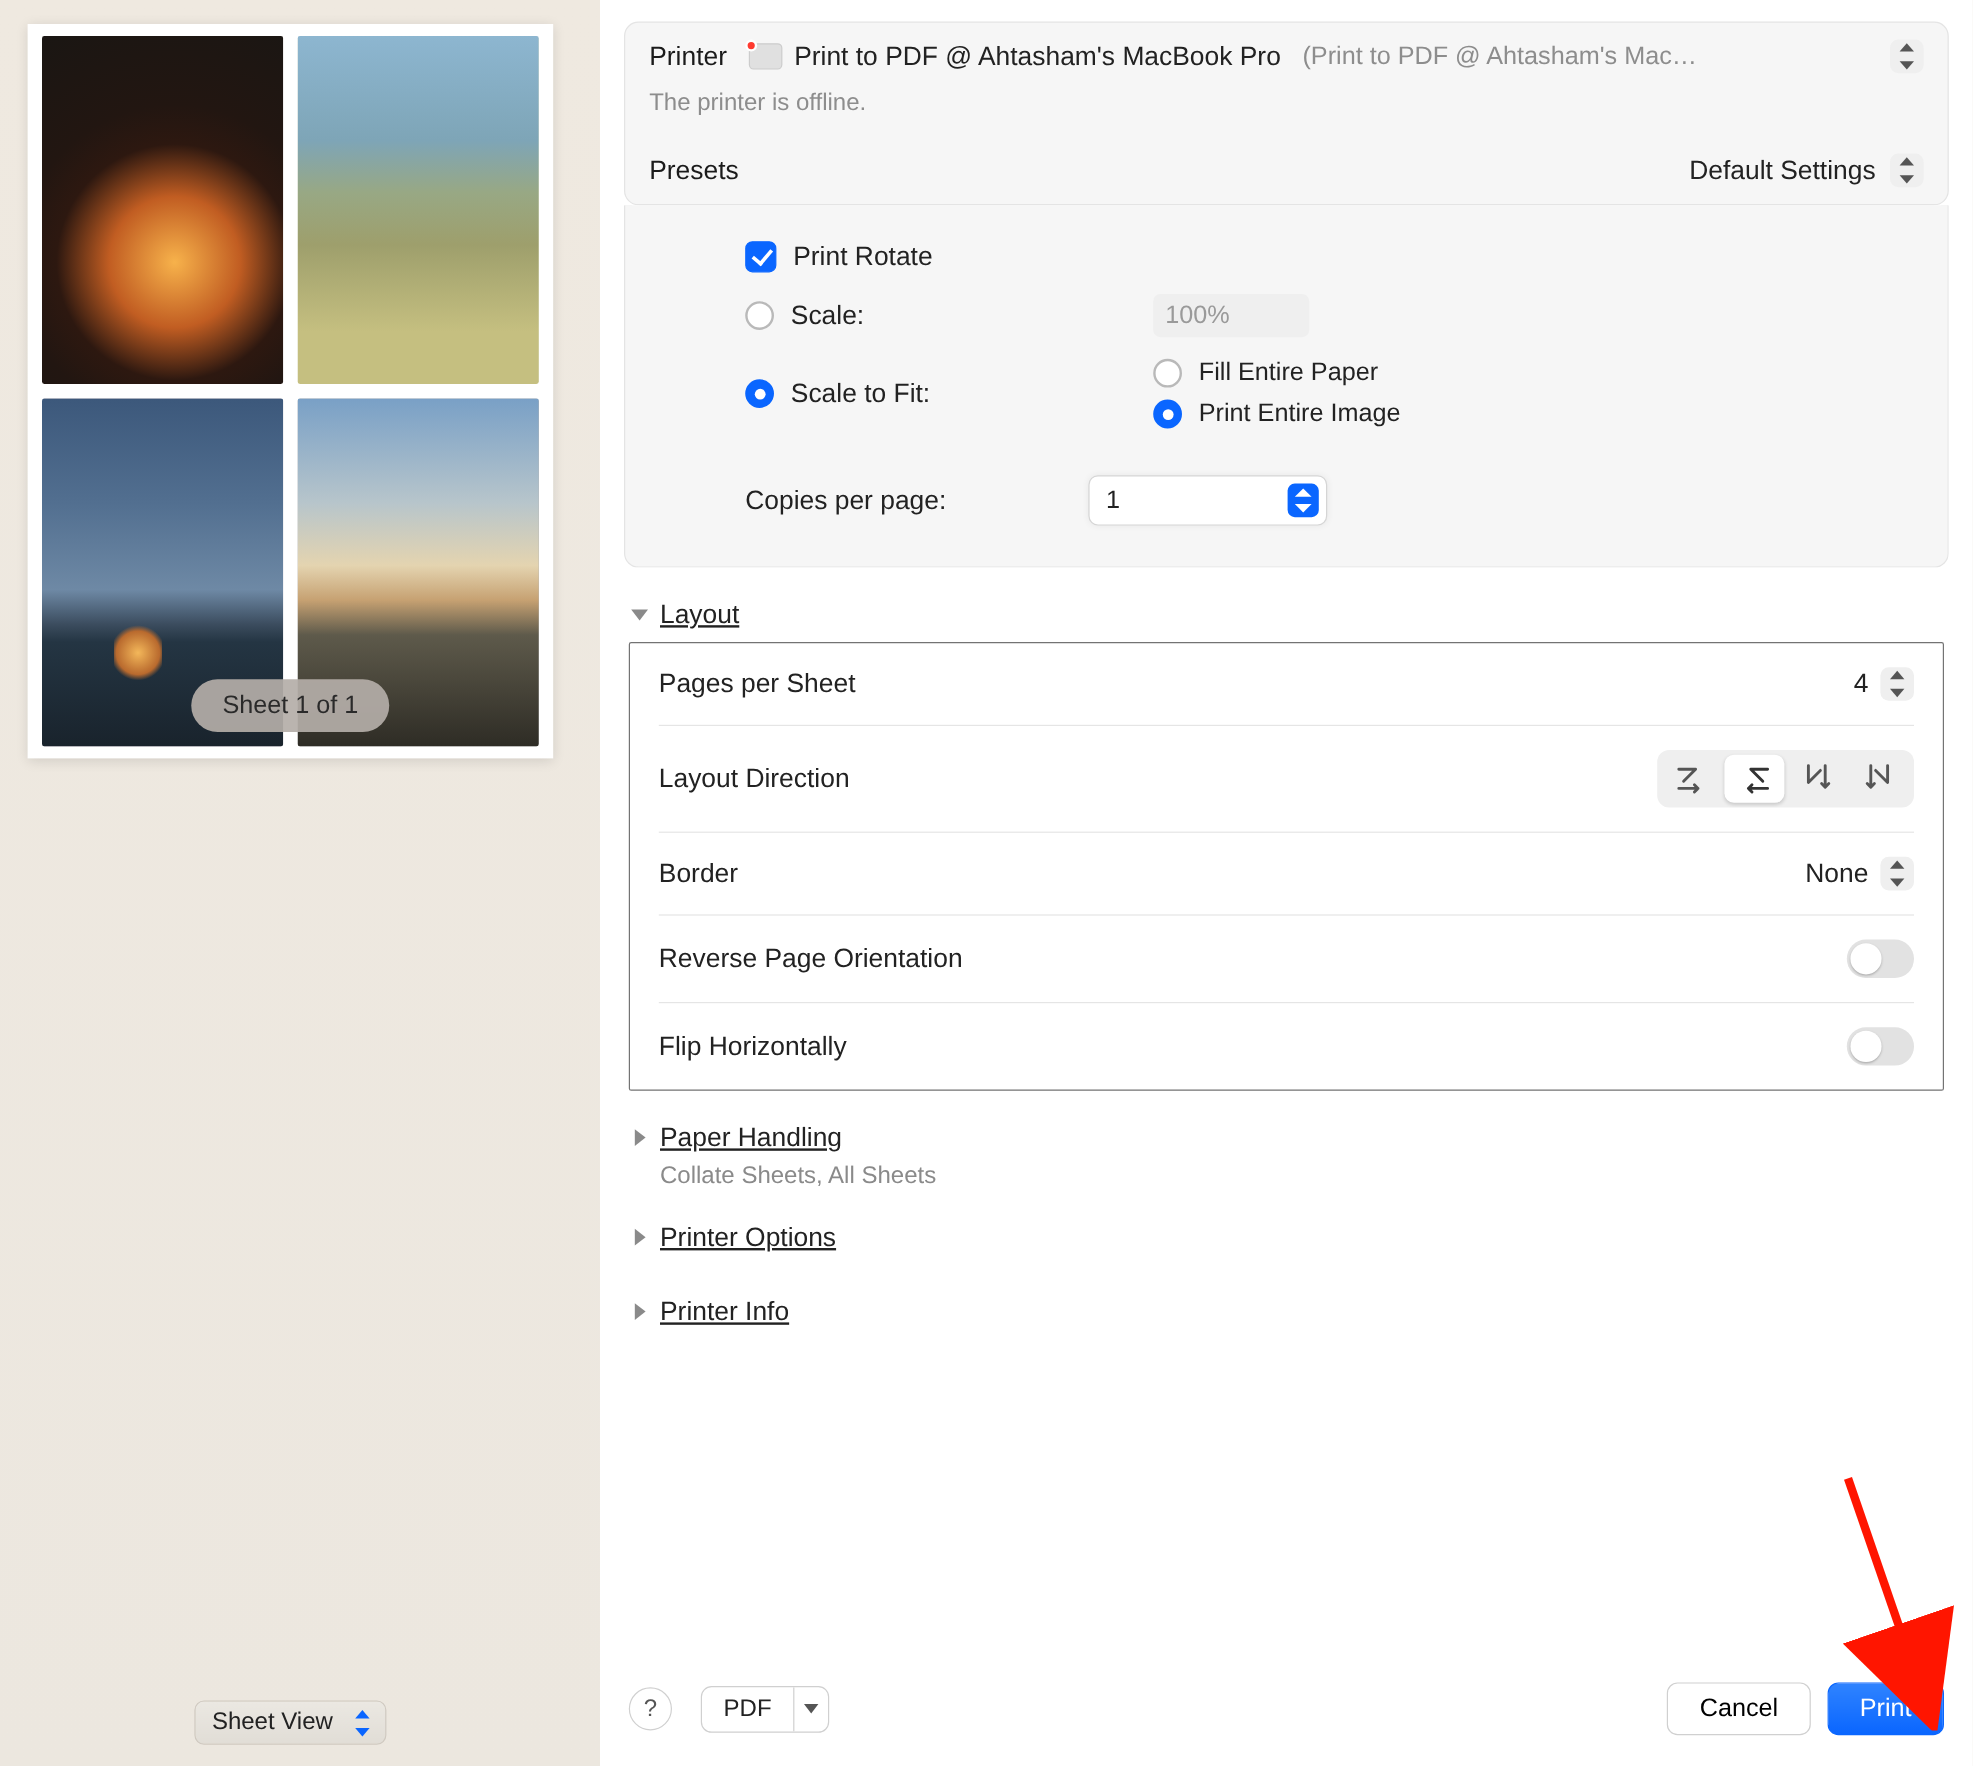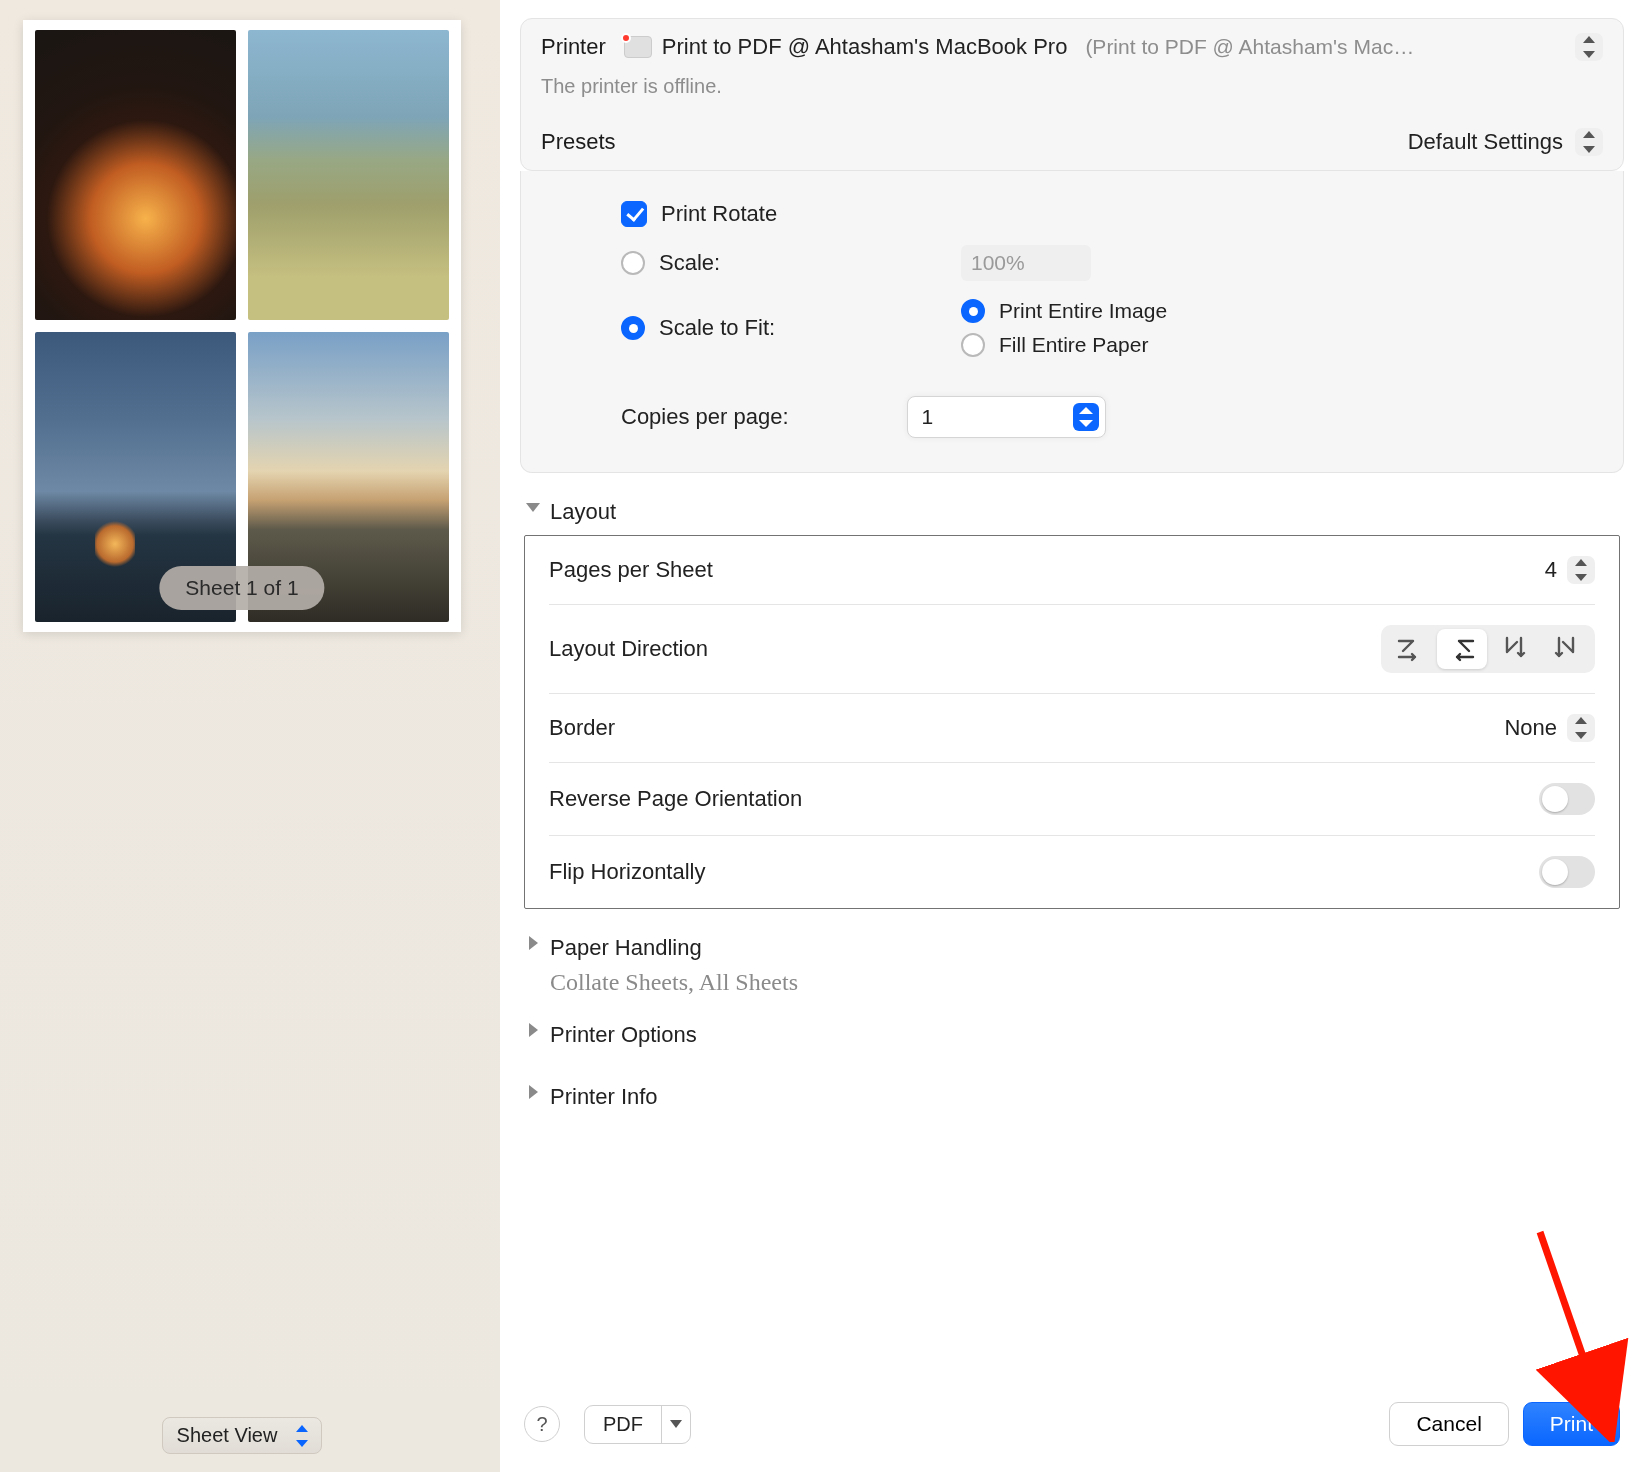--- a/index.html
+++ b/index.html
@@ -149,29 +149,29 @@
     background:#0a66ff;border-radius:6px;width:26px;height:28px;position:relative;
   }
   .mini-stepper::before,.mini-stepper::after{
     content:"";position:absolute;left:6px;border-left:7px solid transparent;border-right:7px solid transparent;
   }
   .mini-stepper::before{top:4px;border-bottom:7px solid #fff;}
   .mini-stepper::after{bottom:4px;border-top:7px solid #fff;}
 
   
   .section { margin: 26px 24px 0 24px; }
-  .sect-header { display:flex;gap:10px;font-size:22px;color:#222;margin-bottom:10px;}
+  .sect-header { display:flex;align-items:center;gap:10px;font-size:22px;color:#222;margin-bottom:10px;text-decoration:underline;}
   .disc-icon { width:16px;height:16px;position:relative; }
   .disc-icon.open::before{
     content:"";position:absolute;left:2px;top:4px;border-left:7px solid transparent;border-right:7px solid transparent;border-top:9px solid #8a8a8a;
   }
   .disc-icon.closed::before{
     content:"";position:absolute;left:5px;top:1px;border-top:7px solid transparent;border-bottom:7px solid transparent;border-left:9px solid #8a8a8a;
   }
-  .sect-sub { color:#8a8a8a;font-size:24px;margin-left:26px;margin-top:-2px;font-family:Liberation Serif, serif;}
+  .sect-sub { color:#8a8a8a;font-size:20px;margin-left:26px;margin-top:-2px;}
 
   .layout-box {
     margin: 0 24px;
     border: 1px solid #737373;
     border-radius:2px;
     padding: 0 24px;
   }
   .layout-row{
     display:flex;align-items:center;justify-content:space-between;
     padding:20px 0;
@@ -281,26 +281,26 @@
         <input class="scale-input" disabled="" value="100%" style="">
       </div>
     </div>
     <div class="ctrl-row">
       <div class="ctrl-left">
         <span class="radio selected"></span>
         <span>Scale to Fit:</span>
       </div>
       <div class="ctrl-right">
         <div class="radio-line">
+          <span class="radio"></span>
+          <span>Fill Entire Paper</span>
+        </div>
+        <div class="radio-line">
           <span class="radio selected"></span>
           <span>Print Entire Image</span>
-        </div>
-        <div class="radio-line">
-          <span class="radio"></span>
-          <span>Fill Entire Paper</span>
         </div>
       </div>
     </div>
     <div class="copies-row">
       <span class="copies-label">Copies per page:</span>
       <div style="flex:0 0 auto; margin-left:58px;">
         <div class="copies-select">
           <span>1</span>
           <span class="mini-stepper"></span>
         </div>

